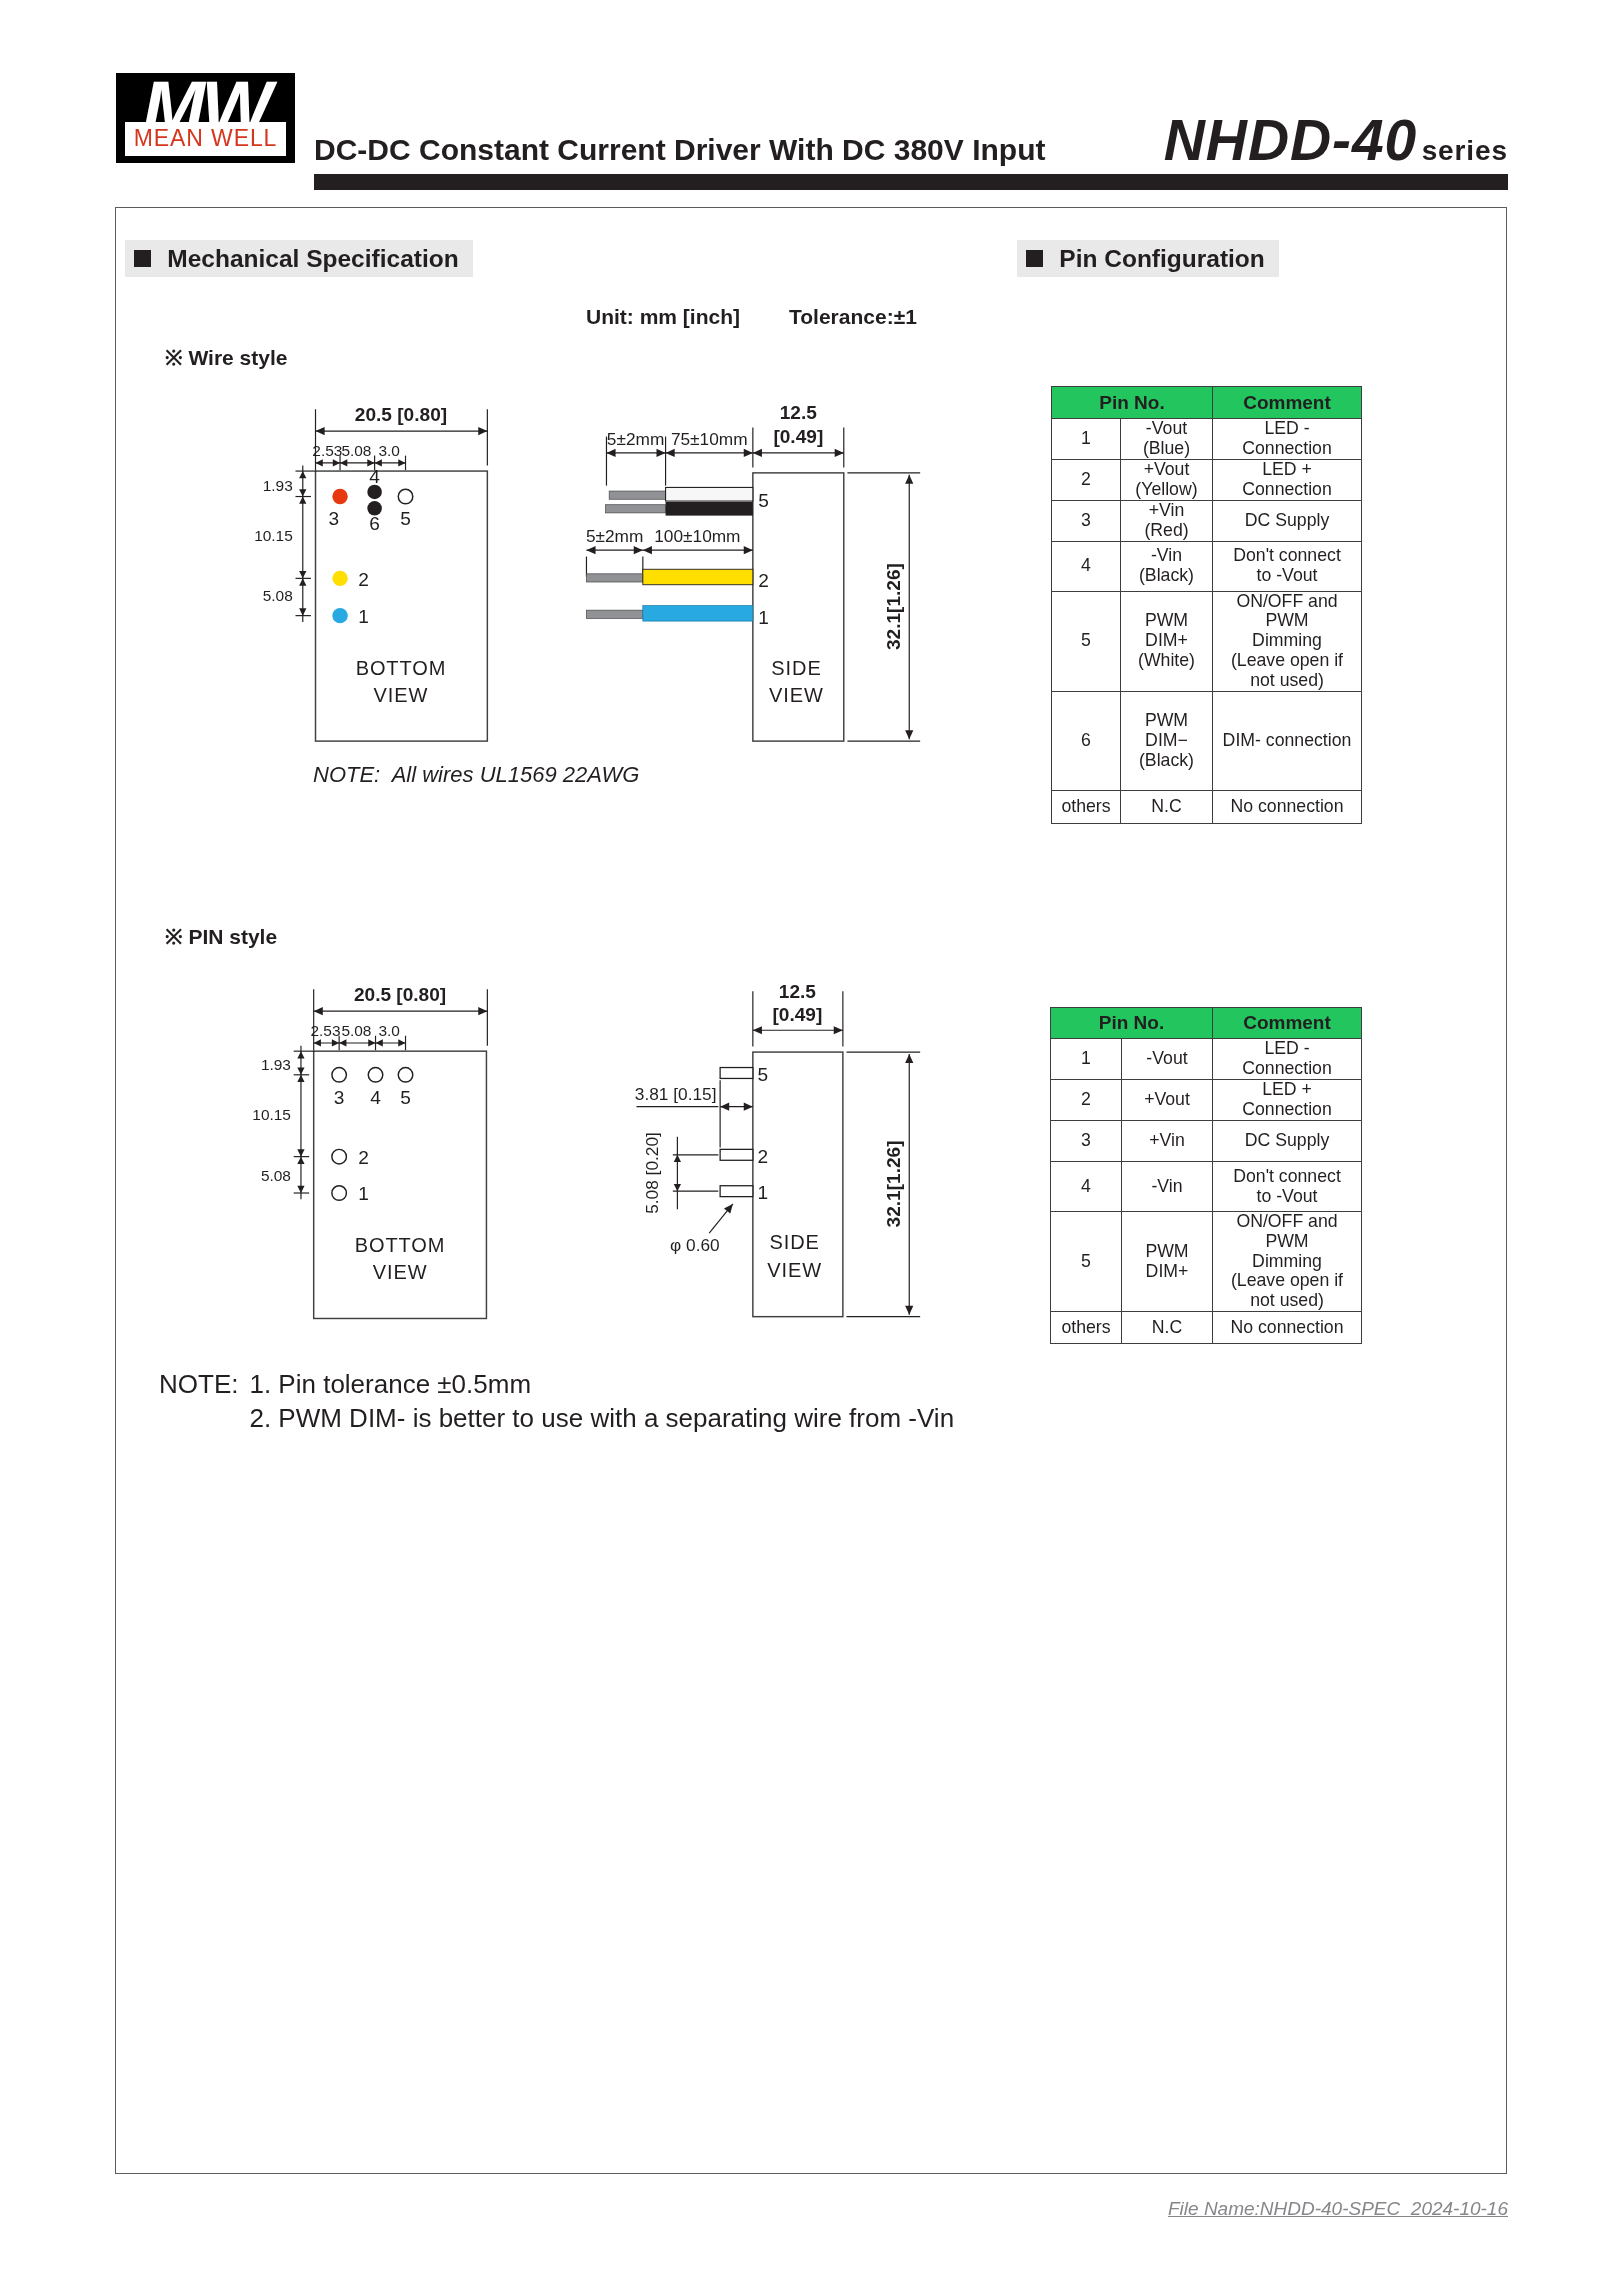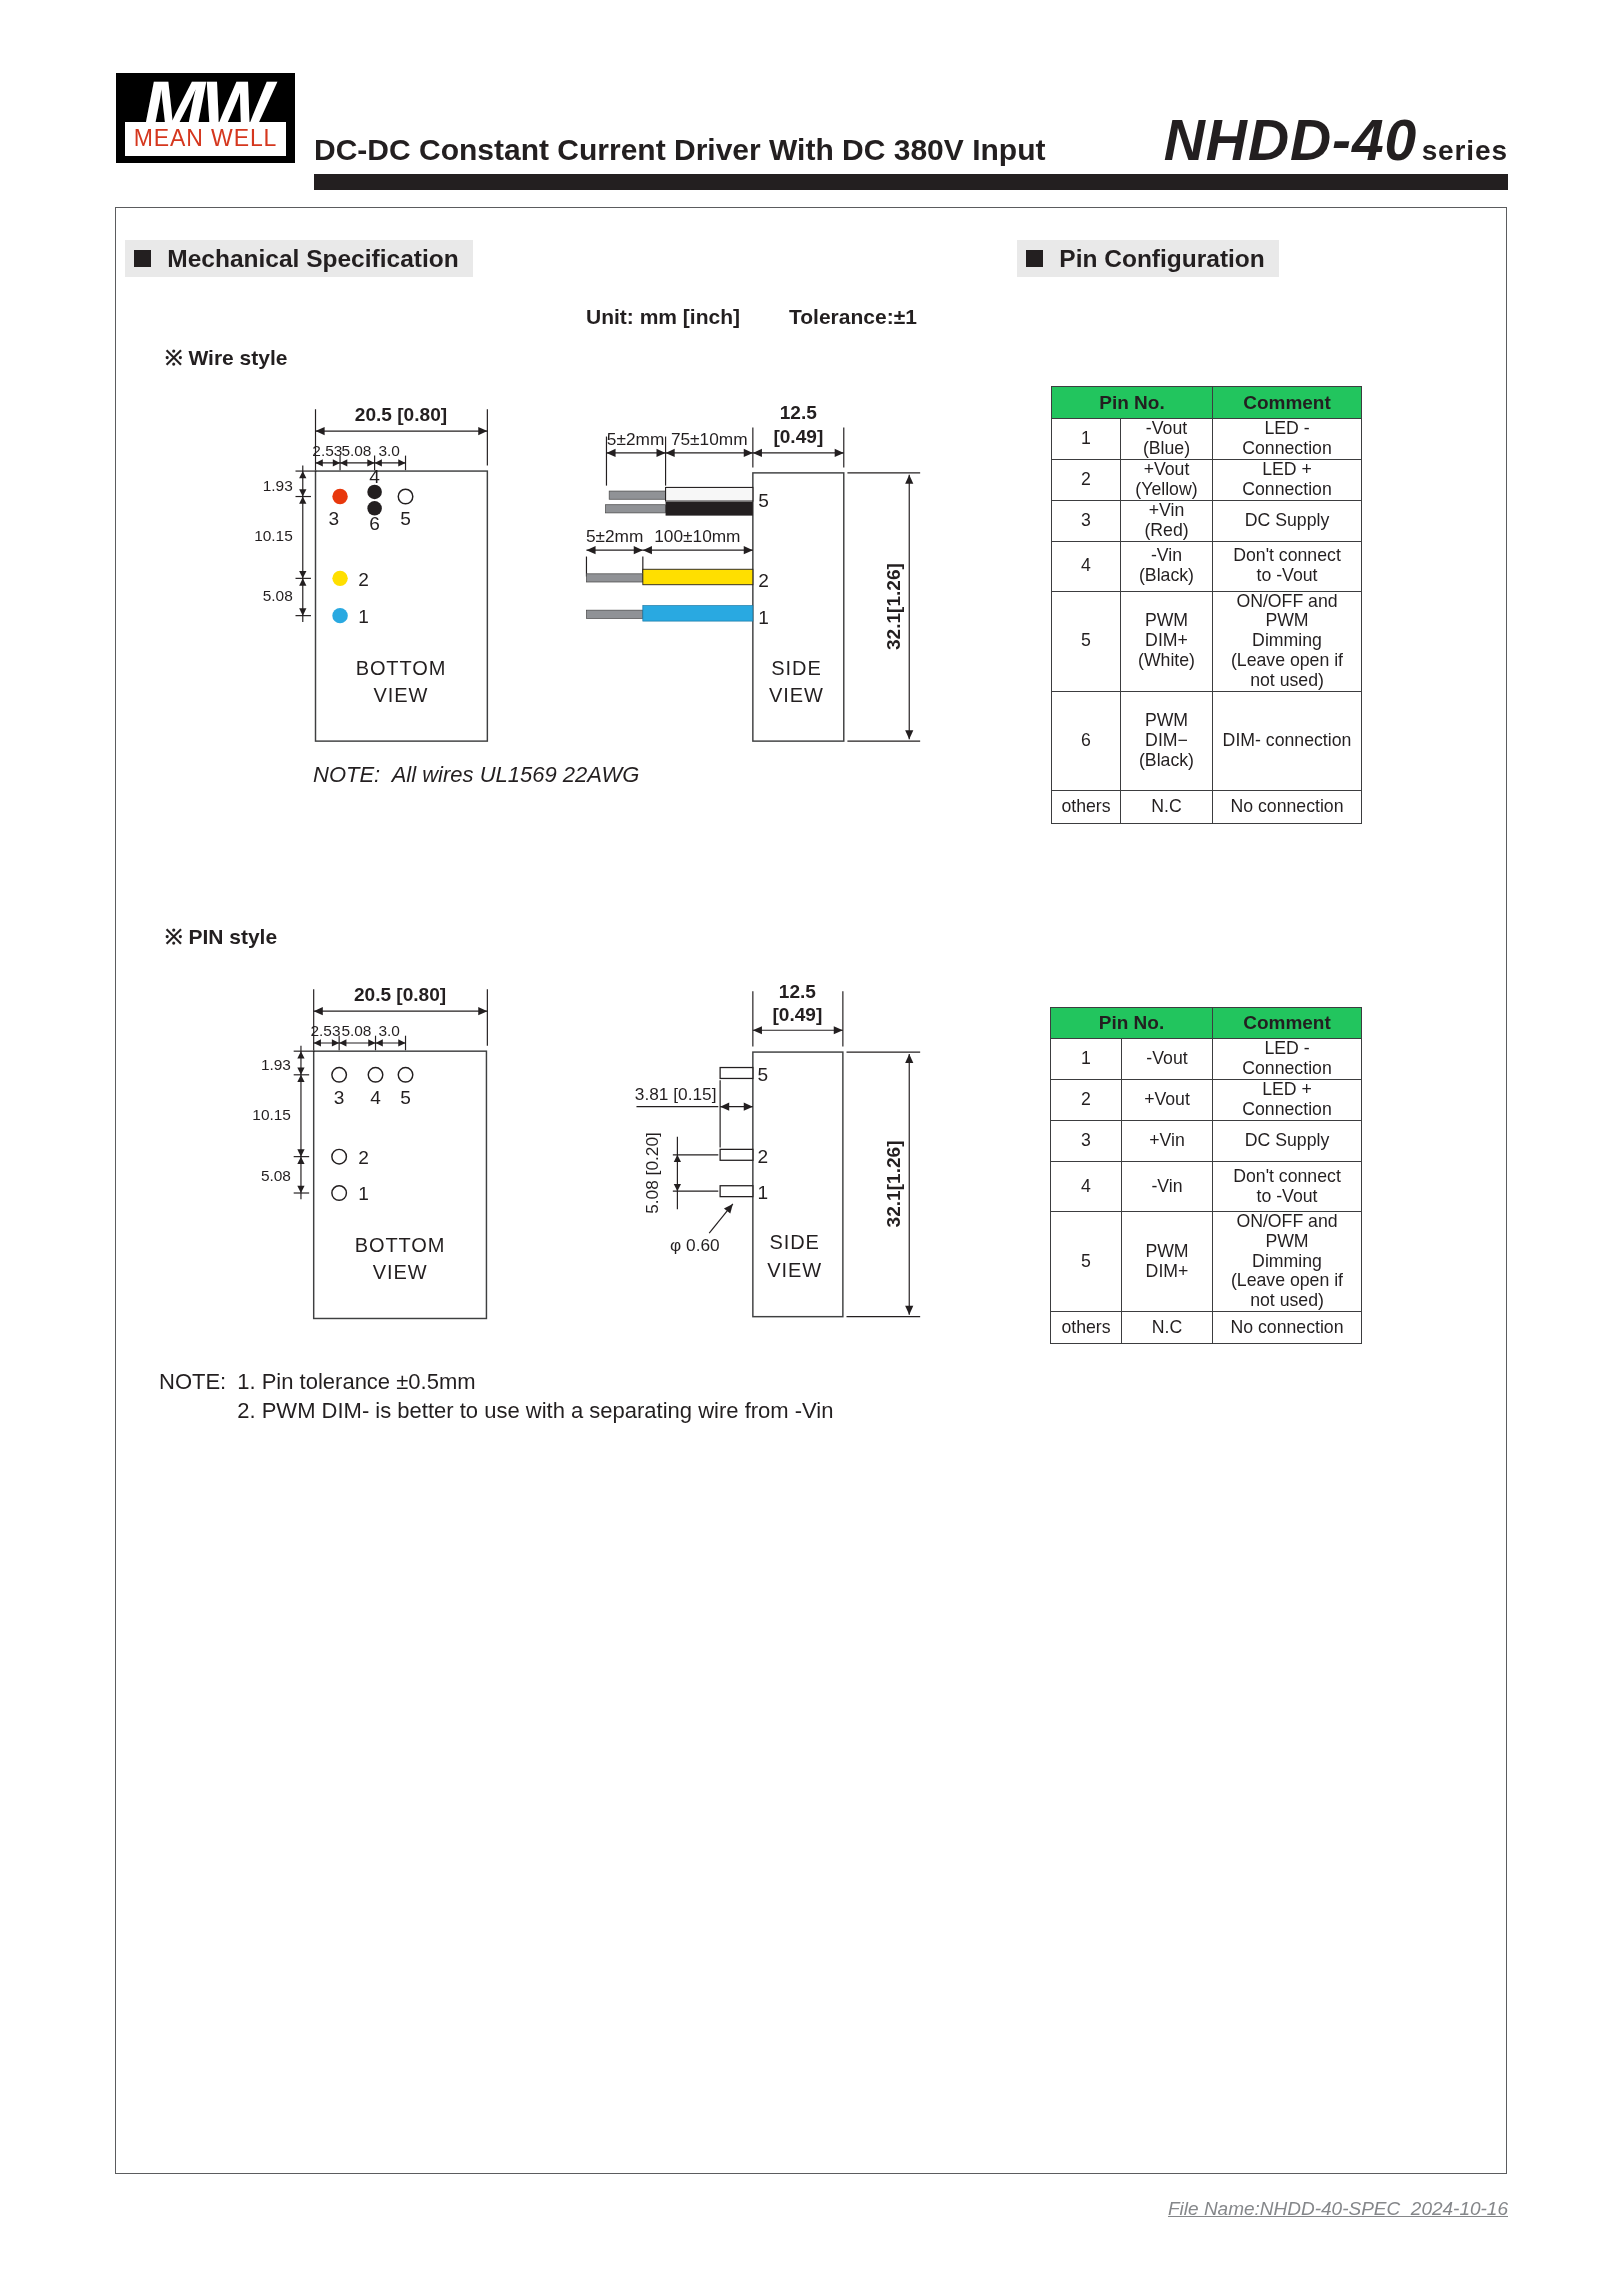--- a/index.html
+++ b/index.html
@@ -29,21 +29,21 @@
   .sec-mech { left:125px; top:240px; }
   .sec-pin  { left:1017px; top:240px; }
 
   .unit-line { position:absolute; left:586px; top:305px; display:flex; gap:49px; font-size:21px;font-weight:bold; }
   .sub-head { position:absolute; font-weight:bold; font-size:21px; white-space:nowrap; }
   .sub-wire { left:165px; top:343px; }
   .sub-pin  { left:165px; top:922px; }
 
   .wire-note { position:absolute; left:313px; top:762px; font-size:22px; white-space:pre-wrap;font-style:italic; }
 
-  .bottom-notes { position:absolute; left:159px; top:1369px; display:flex; gap:11px; font-size:22px;justify-content:center; }
+  .bottom-notes { position:absolute; left:159px; top:1369px; display:flex; gap:11px; font-size:26px;justify-content:center; }
   .bottom-notes .nlines { display:flex; flex-direction:column; gap:2.7px; }
 
   .footer { position:absolute; right:115px; top:2198px; font-style:italic; font-size:19px; color:#85878a; white-space:pre-wrap;text-decoration:underline; }
 
   
   .tbl { position:absolute; }
   .t1 { left:1051px; top:386px; }
   .t2 { left:1050px; top:1007px; }
   .tbl table { border-collapse:collapse; table-layout:fixed; text-align:center; color:#231f20; }
   .tbl th, .tbl td { border:1.5px solid #3c3d3f; padding:0 1.8px; vertical-align:middle; }

